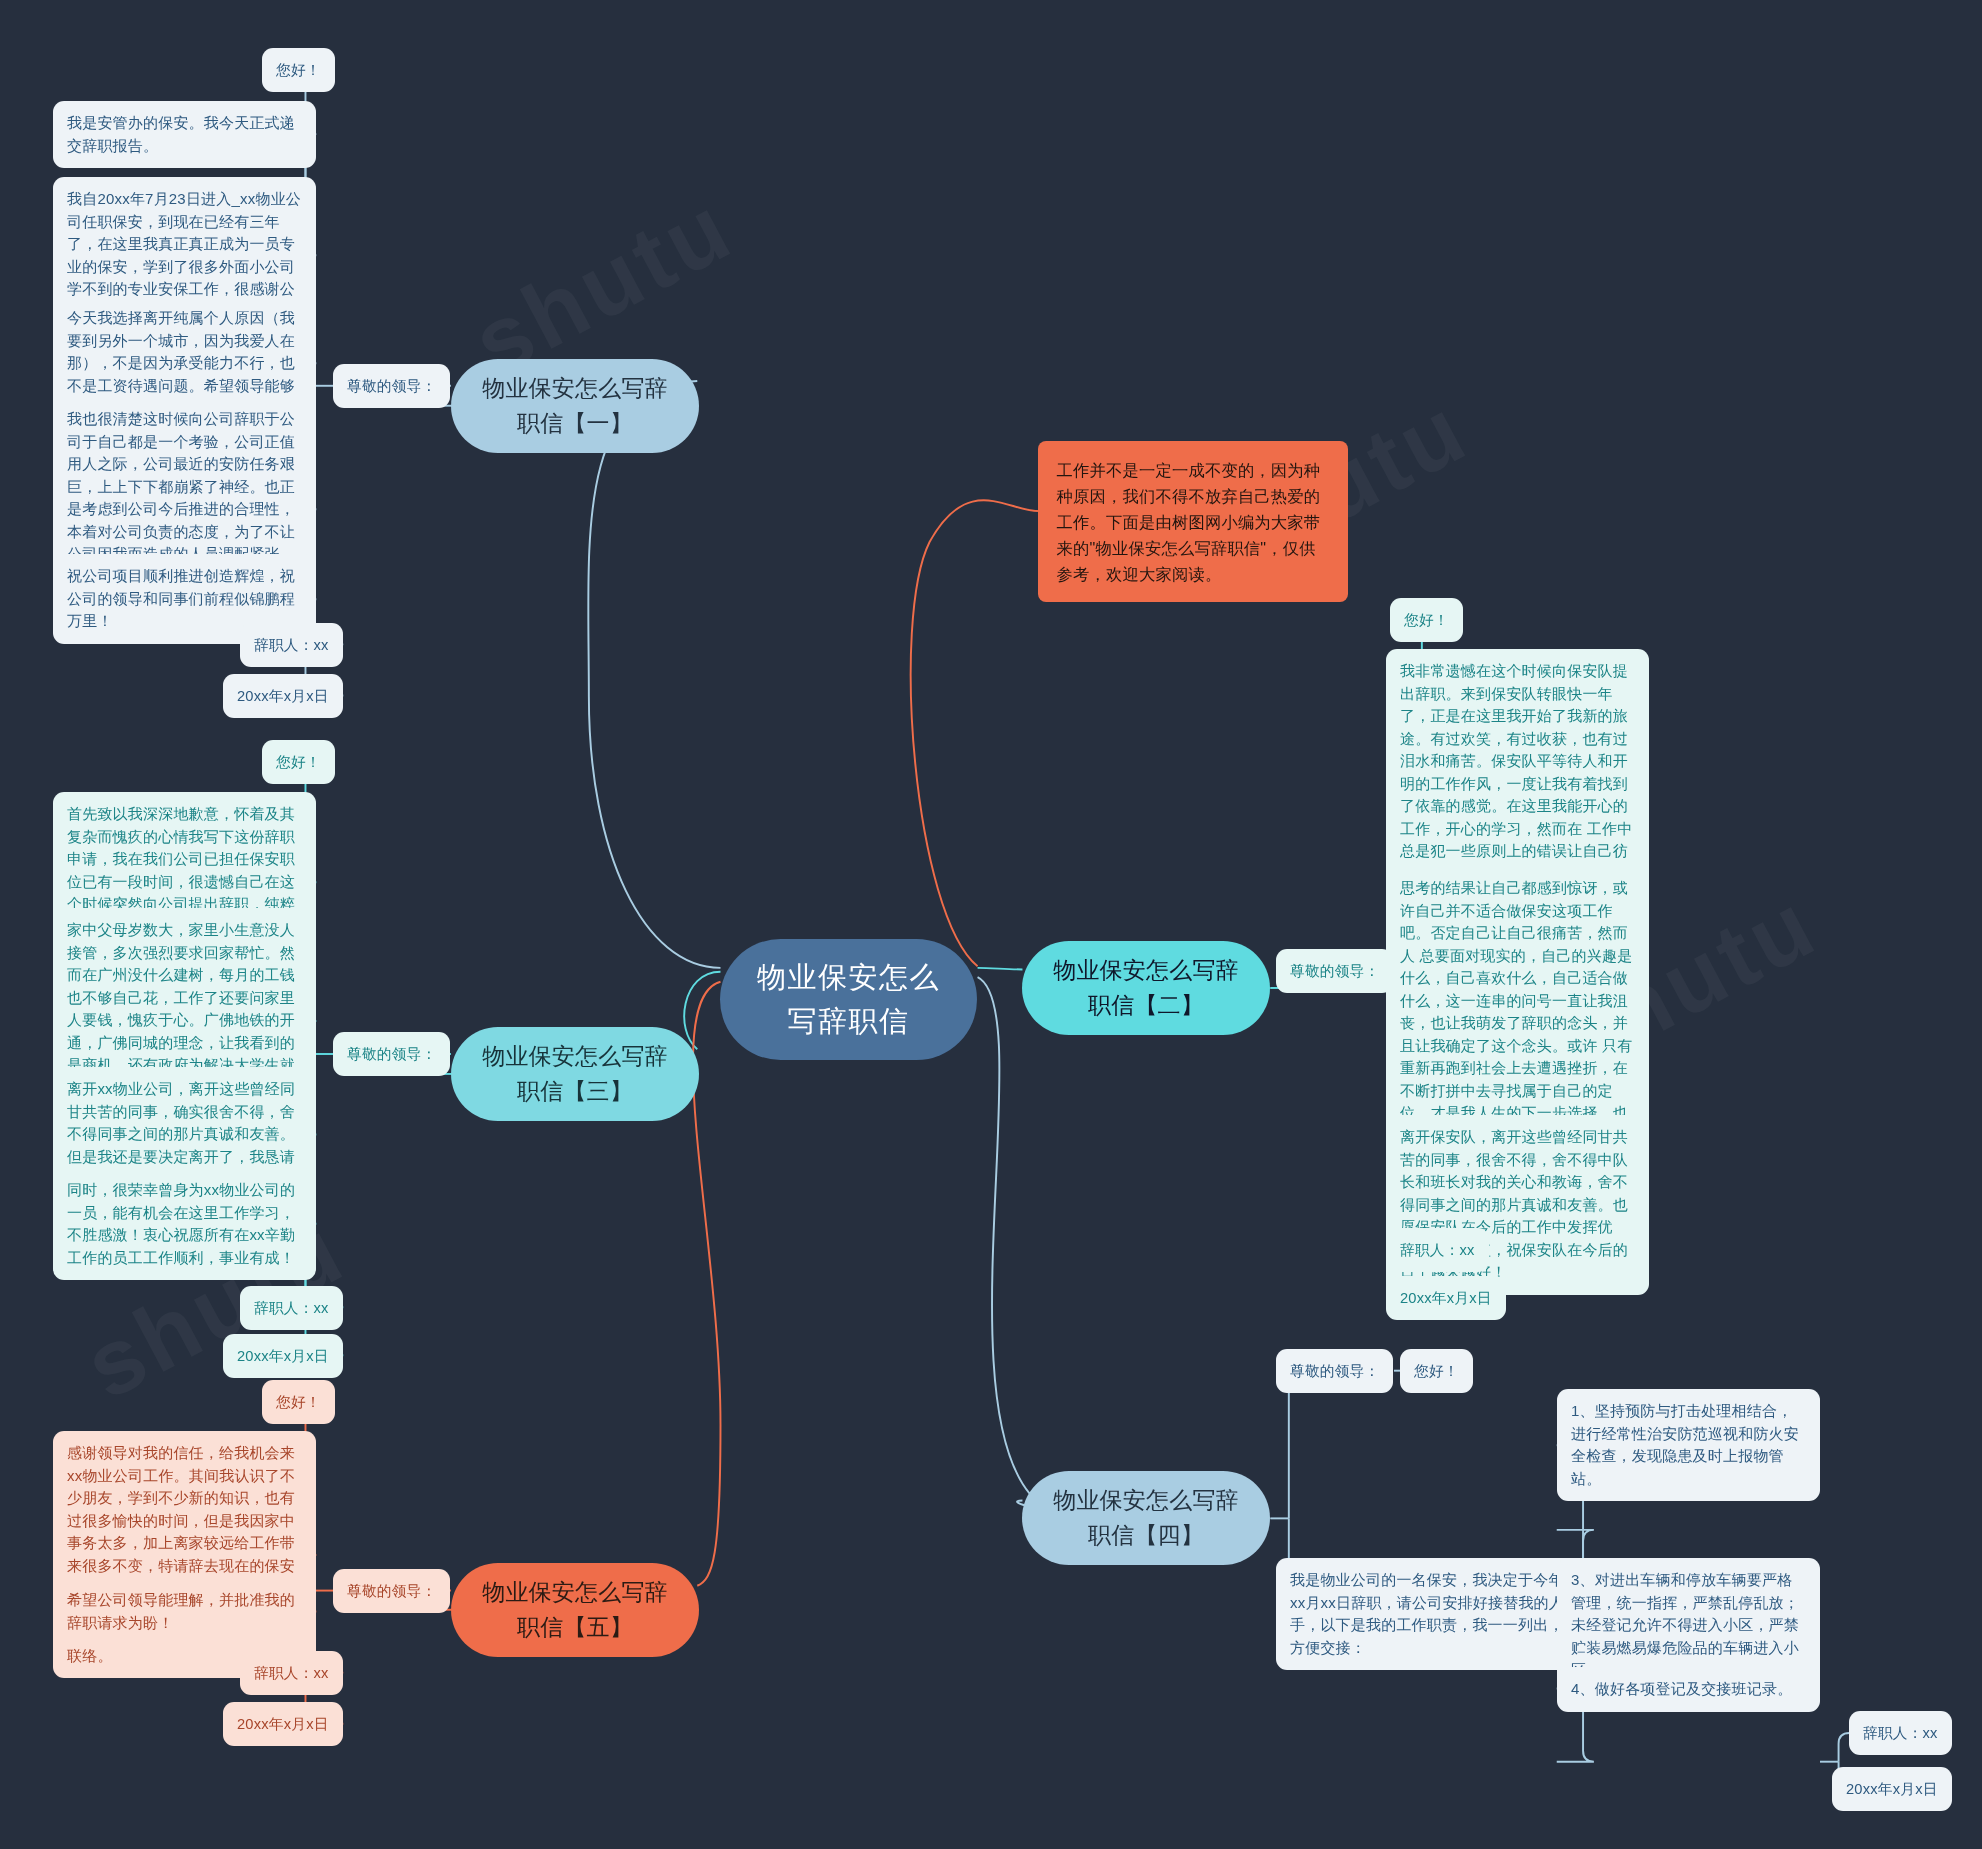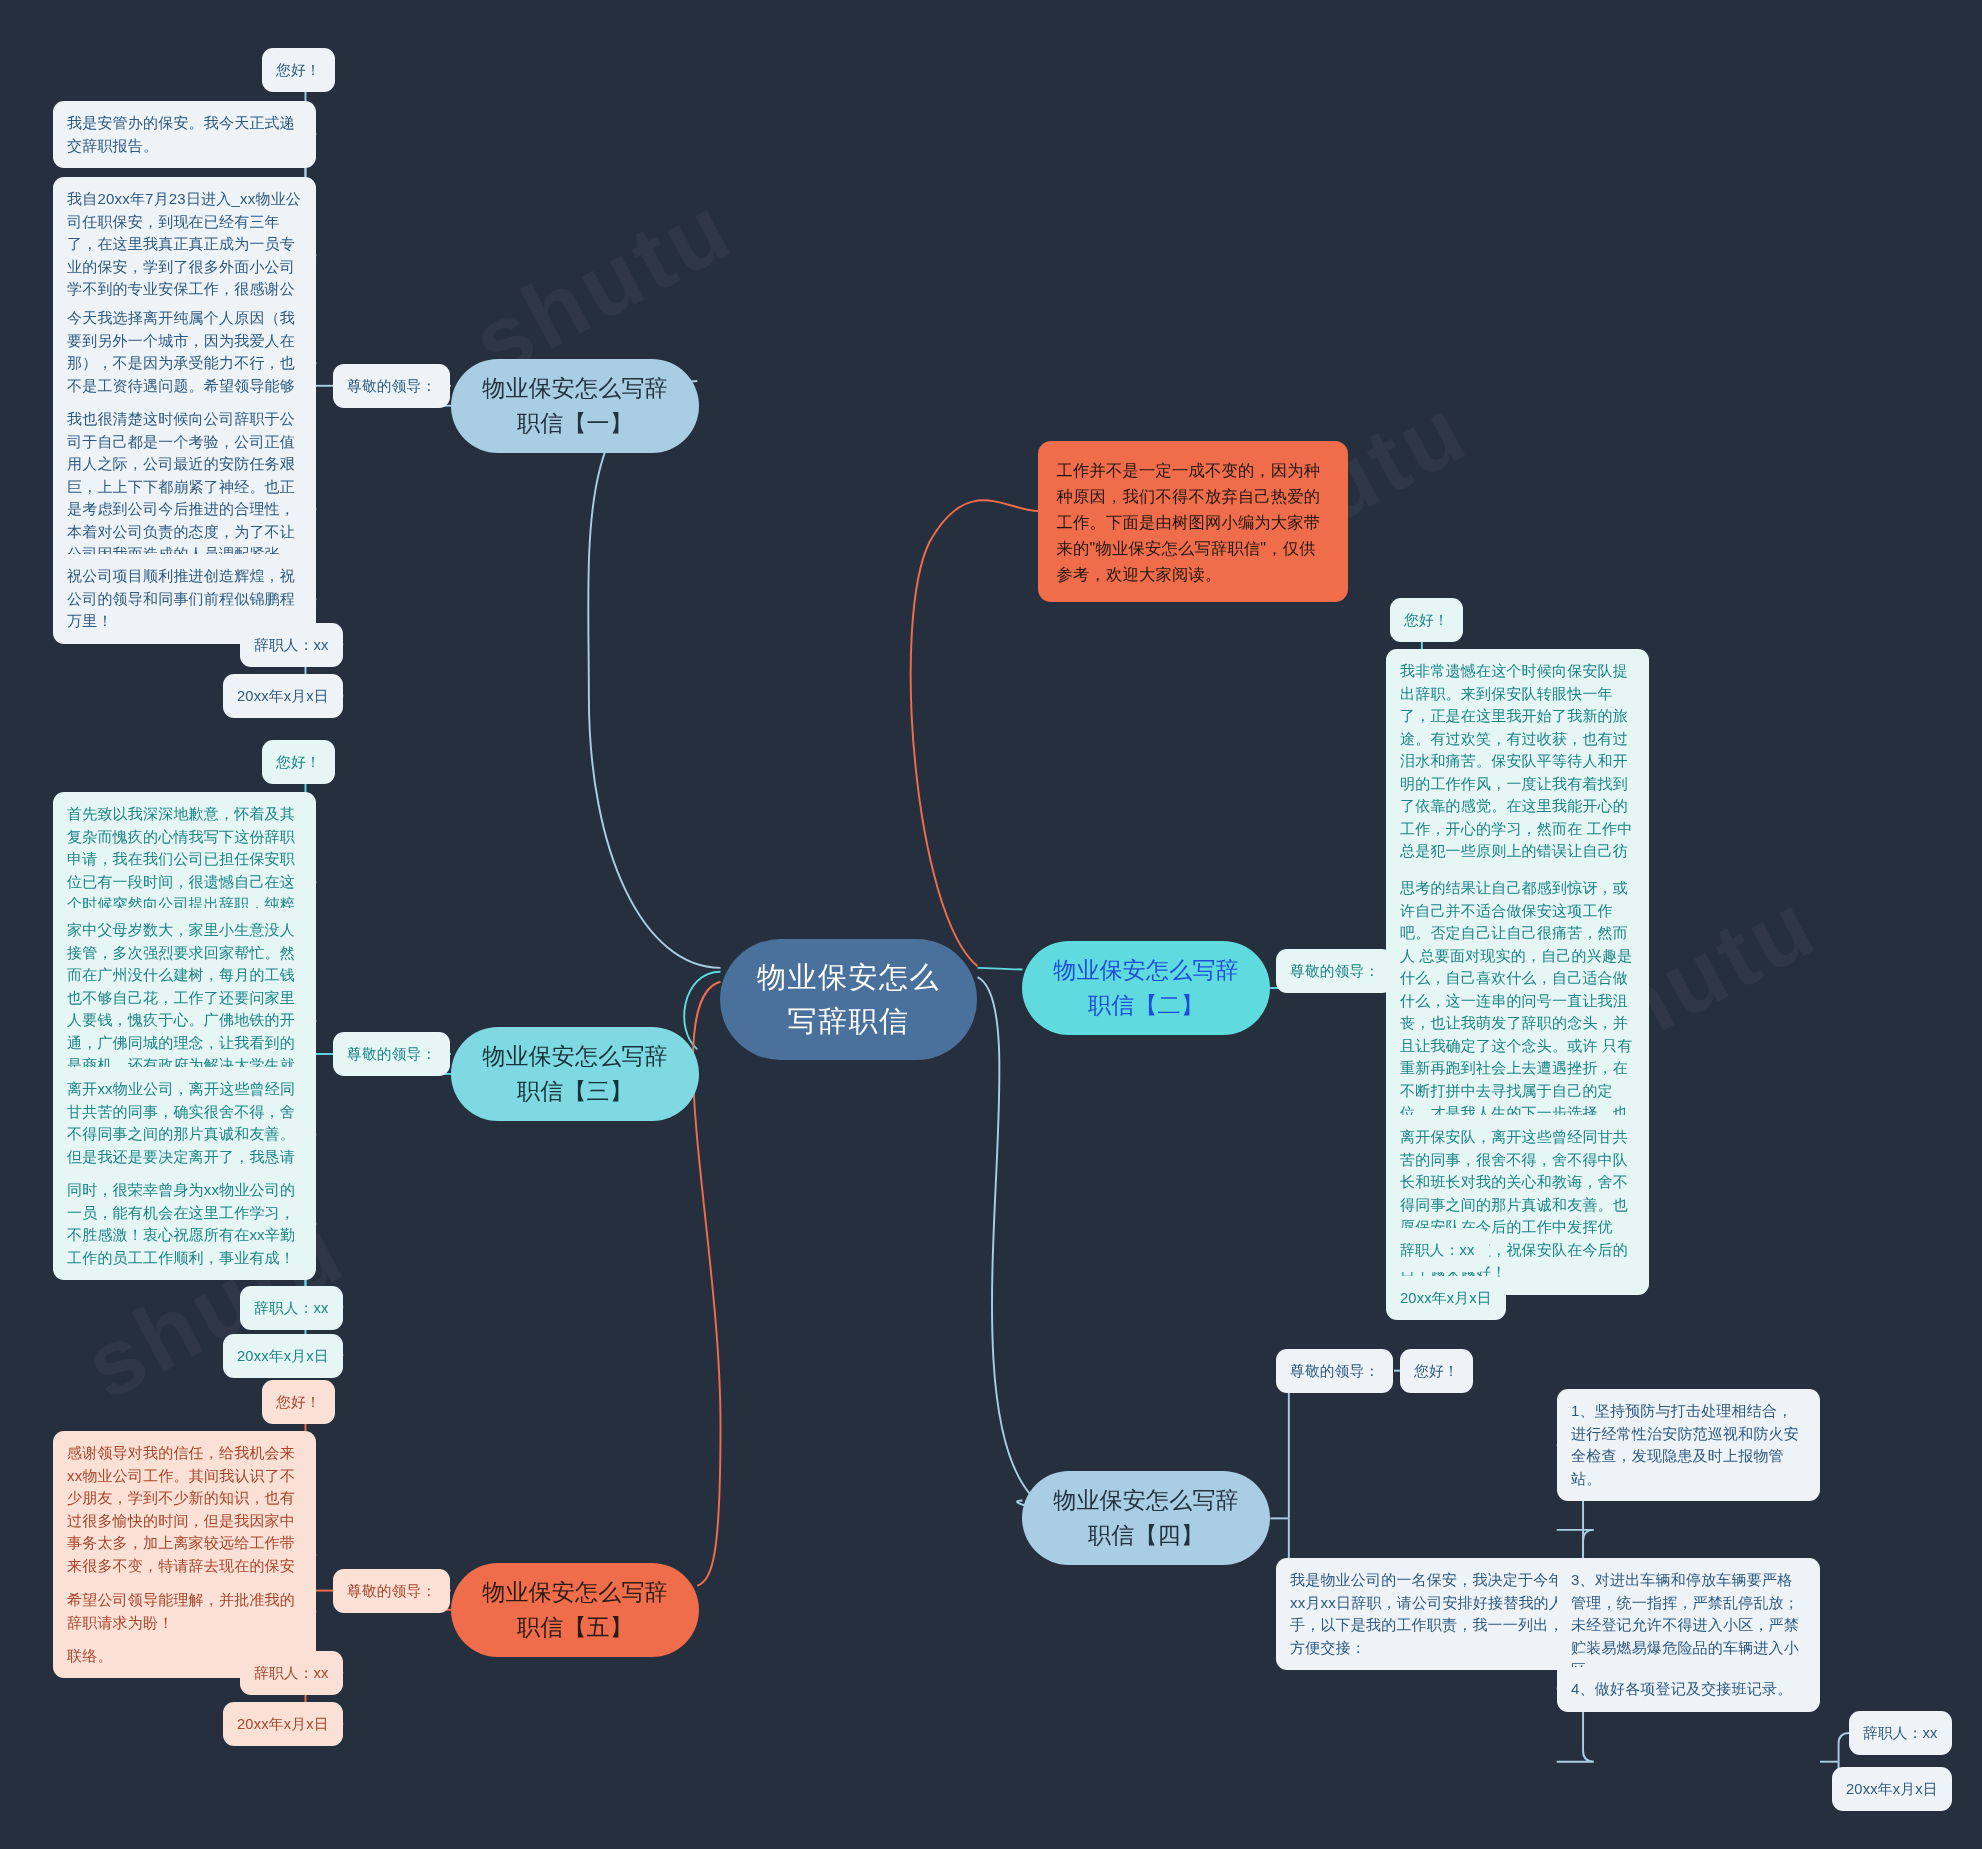--- a/index.html
+++ b/index.html
@@ -11,29 +11,29 @@
   svg#links{position:absolute;left:0;top:0;width:1983px;height:1849px;pointer-events:none;}
   .node{position:absolute;box-sizing:border-box;border-radius:11px;padding:11px 14px;
         line-height:1.5;letter-spacing:0.2px;}
   .leaf{font-size:15px;}
   .pill{border-radius:774px;text-align:center;font-size:23px;padding:12.4px 26px;font-weight:400;}
   
   .central{background:#4a719b;color:#ffffff;border-radius:774px;font-size:29px;
            padding:17px 36px;text-align:center;letter-spacing:1.5px;}
   
   .pill-b1{background:#a9cde2;color:#233240;}
-  .pill-b2{background:#5fdbe0;color:#1d4ed8;}
+  .pill-b2{background:#5fdbe0;color:#0f172a;}
   .pill-b3{background:#7fd9e2;color:#17333a;}
   .pill-b4{background:#a9cde2;color:#233240;text-align:center;}
   .pill-b5{background:#ef6d4a;color:#2b1b14;}
   
   .t-blue{background:#eef3f7;color:#2e5a80;}
   .t-teal{background:#e6f6f4;color:#1c8487;}
   .t-orange{background:#fbe0d6;color:#a8462b;}
-  .t-intro{background:#ef6d4a;color:#23150f;border-radius:13px;font-size:16.3px;
+  .t-intro{background:#ef6d4a;color:#23150f;border-radius:8px;font-size:16.3px;
            line-height:1.6;padding:15.5px 18.6px;}
   .small{font-size:14.7px;white-space:nowrap;}
   .wm{position:absolute;color:rgba(255,255,255,0.045);font-size:93px;font-weight:700;
       transform:rotate(-28deg);pointer-events:none;user-select:none;letter-spacing:4.6px;}
 </style>
 </head>
 <body>
 
 <div id="canvas">
 

